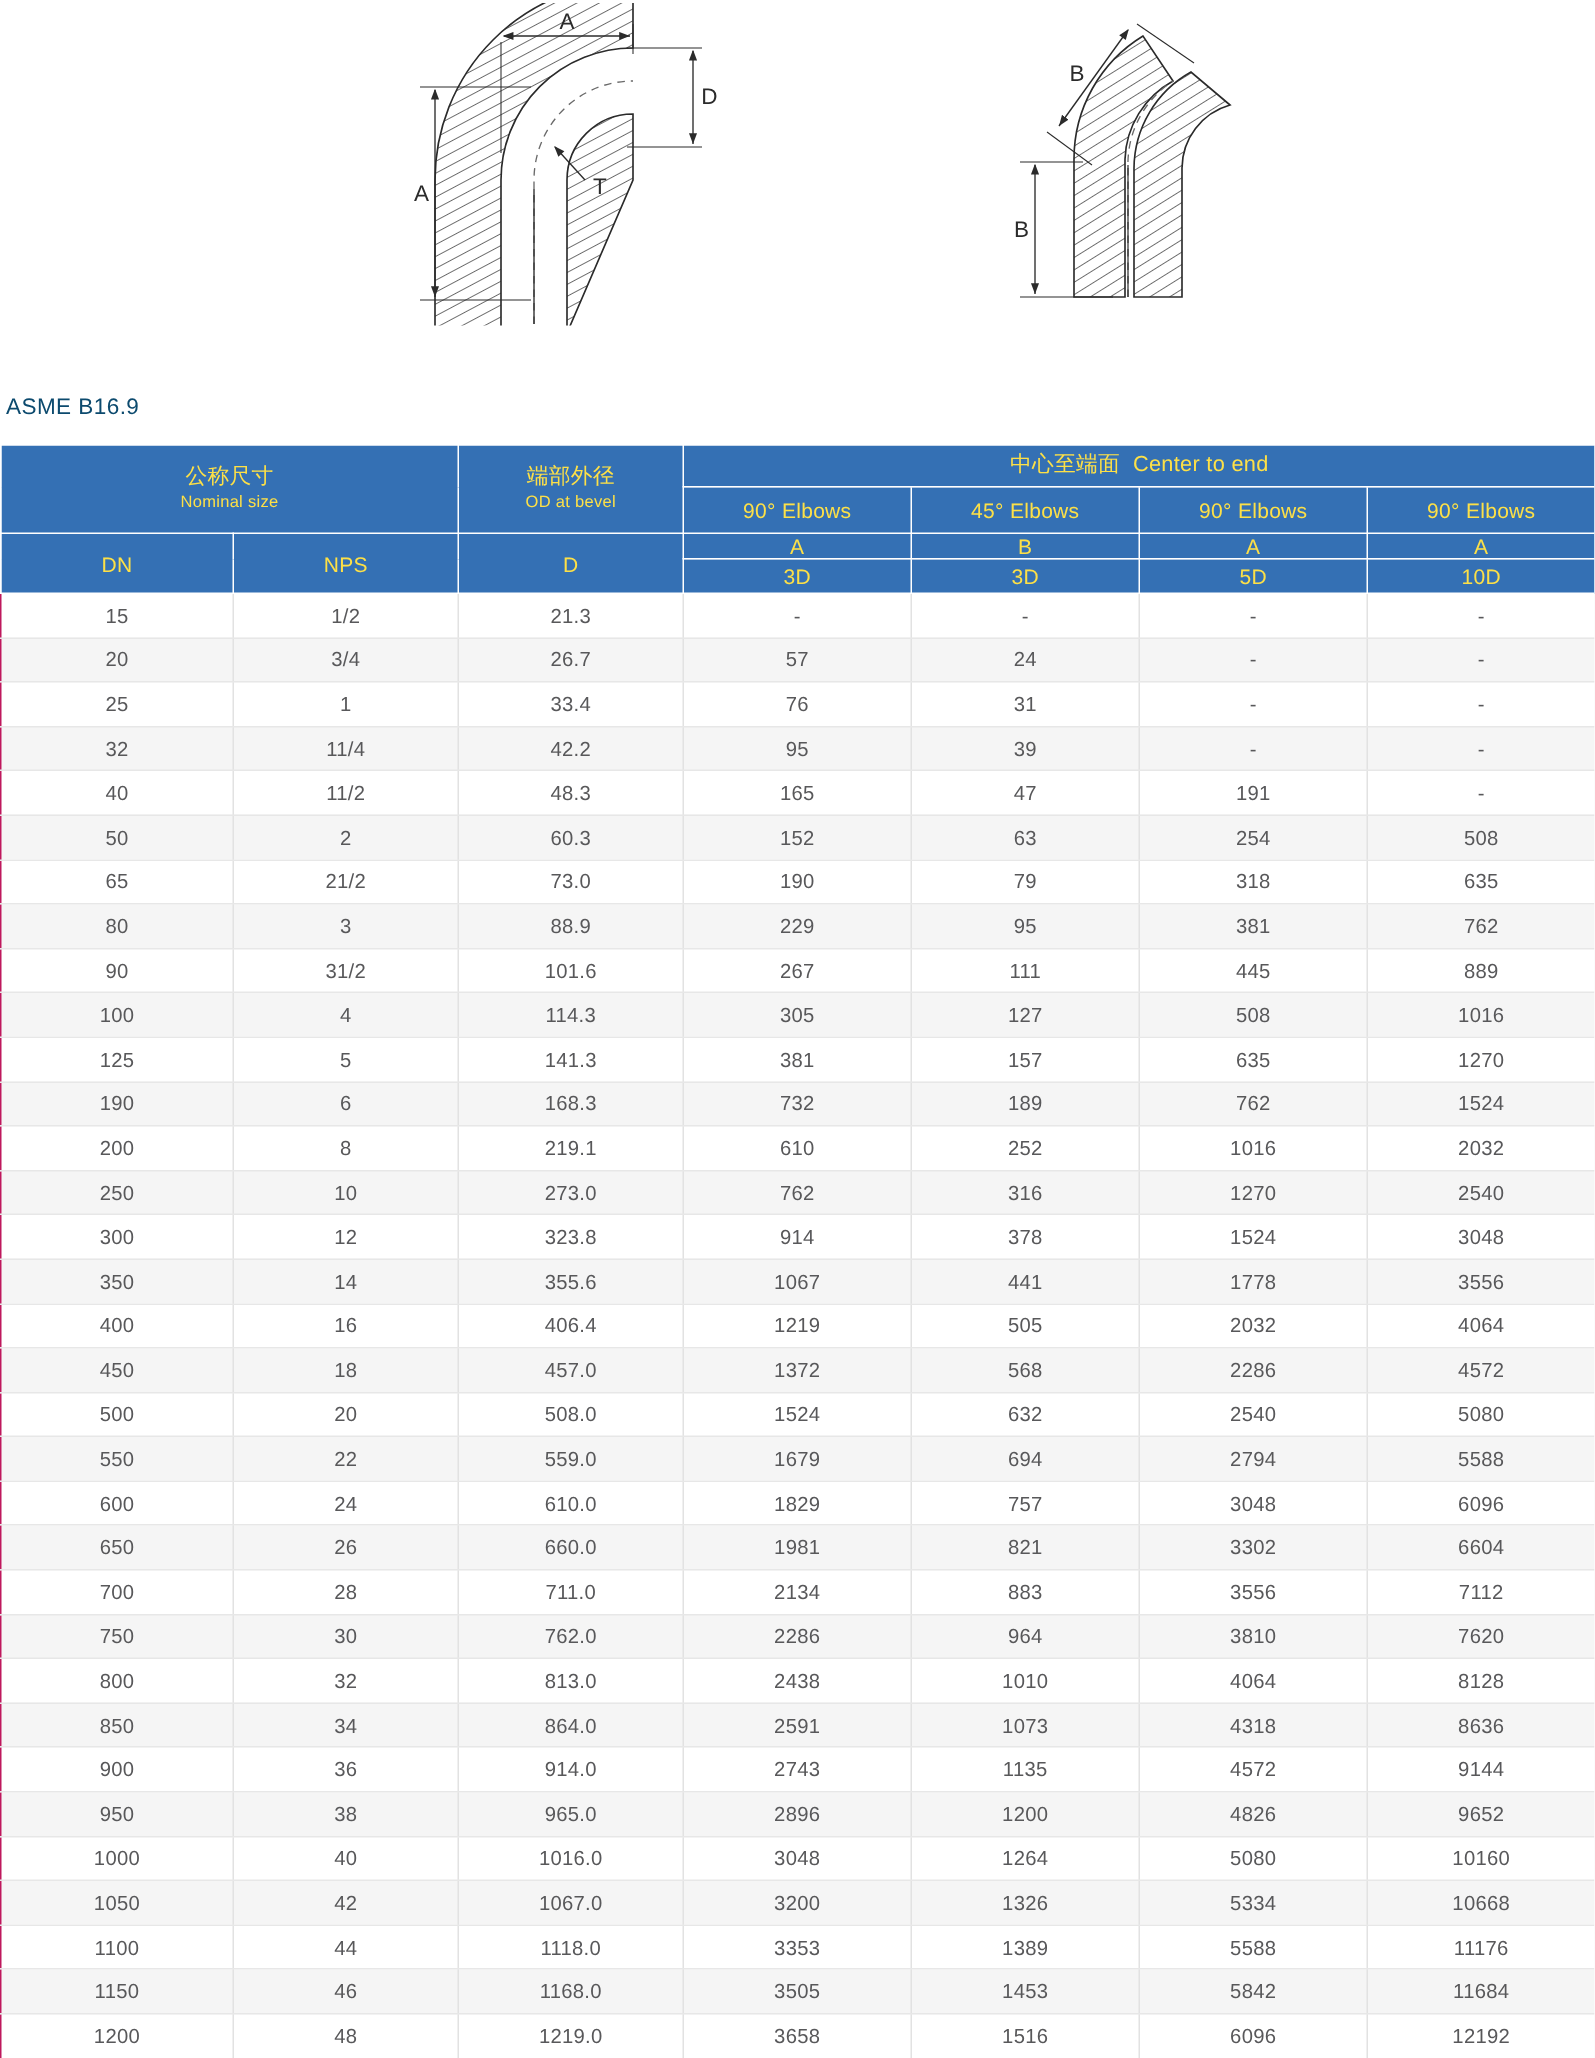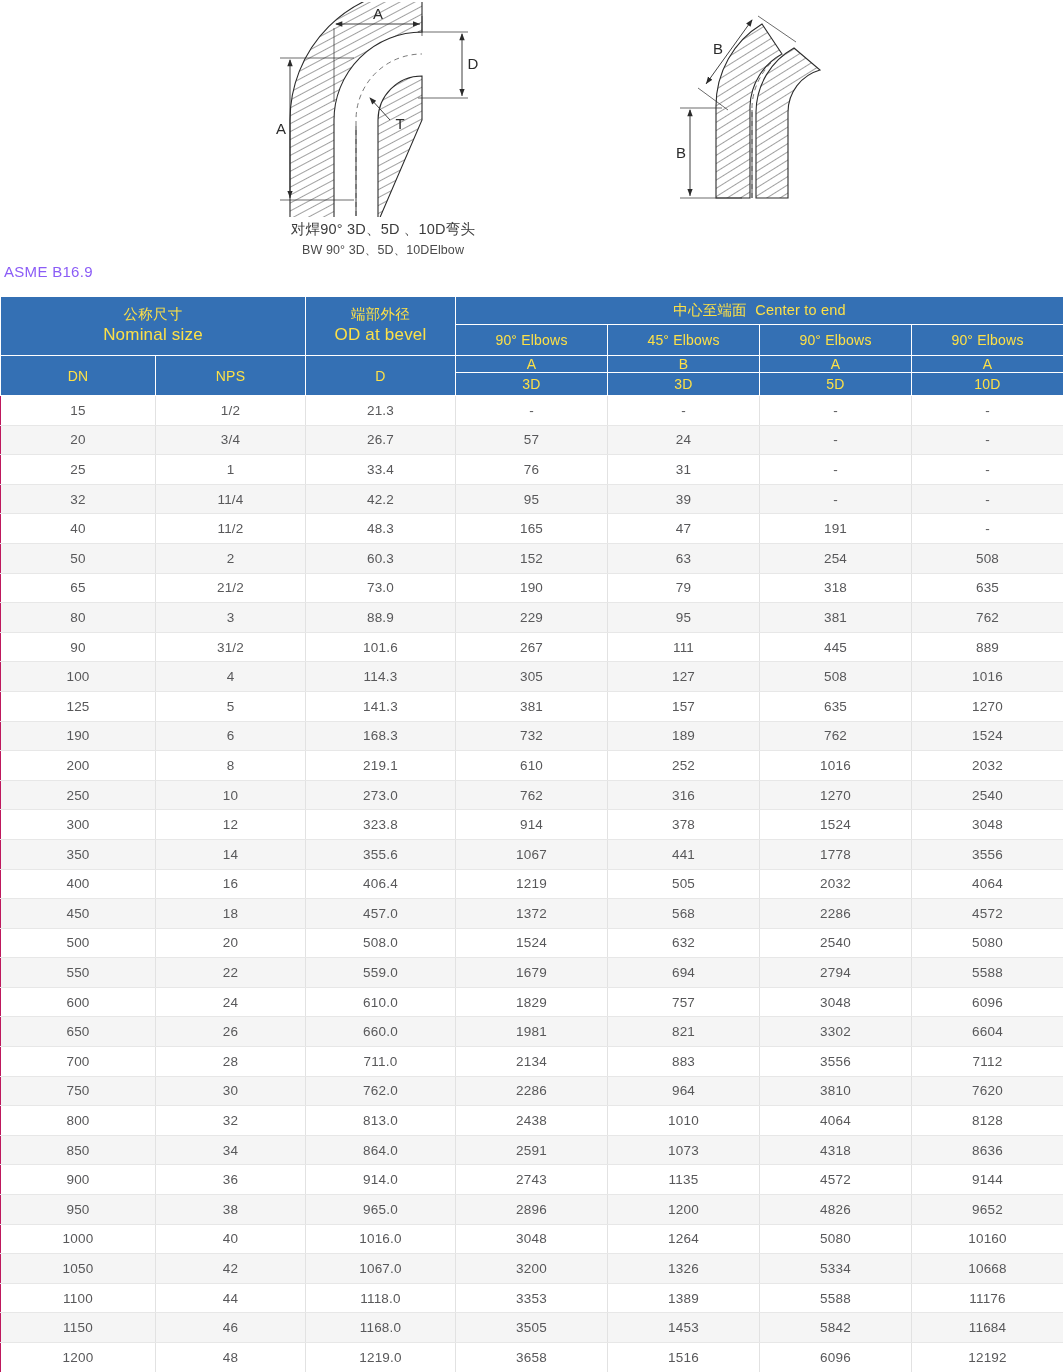--- a/index.html
+++ b/index.html
@@ -43,21 +43,21 @@
     color: #4a4a4a;
     letter-spacing: .1px;
   }
 
   
   .std-label {
     position: absolute;
     left: 4px;
     top: 263px;
     font-size: 15px;
-    color: #8b5cf6;
+    color: #0c4a6e;
     letter-spacing: .3px;
   }
 
   
   .tbl-wrap {
     position: absolute;
     left: 0;
     top: 296px;
     width: 1063px;
   }
@@ -79,21 +79,21 @@
     letter-spacing: .2px;
   }
   thead th.grp {
     font-size: 14.5px;
     line-height: 1.32;
   }
   thead th.sub {
     font-size: 14px;
   }
   thead th .cnline { display: block; font-size: 14.5px; }
-  thead th .enline { display: block; font-size: 17px; }
+  thead th .enline { display: block; font-size: 11px; }
   thead th .inline-pair { white-space: nowrap; }
 
   tbody td {
     font-size: 13.5px;
     color: #58585a;
     border-right: 1px solid #e2e2e2;
     border-bottom: 1px solid #e7e7e7;
     height: 29.6px;
     letter-spacing: .2px;
   }
@@ -149,24 +149,20 @@
         <text x="13" y="132" font-size="15" fill="#2b2b2b" text-anchor="middle" font-family="Liberation Sans, sans-serif">A</text>
 
         <line x1="150" y1="30" x2="200" y2="30" stroke="#2b2b2b" stroke-width="0.7"></line>
         <line x1="150" y1="96" x2="200" y2="96" stroke="#2b2b2b" stroke-width="0.7"></line>
         <line x1="194" y1="32" x2="194" y2="94" stroke="#2b2b2b" stroke-width="0.9" marker-start="url(#arS)" marker-end="url(#ar)"></line>
         <text x="205" y="67" font-size="15" fill="#2b2b2b" text-anchor="middle" font-family="Liberation Sans, sans-serif">D</text>
 
         <line x1="102" y1="96" x2="122" y2="118" stroke="#2b2b2b" stroke-width="0.9" marker-start="url(#arS)"></line>
         <text x="132" y="127" font-size="15" fill="#2b2b2b" text-anchor="middle" font-family="Liberation Sans, sans-serif">T</text>
       </svg>
-      <div class="cap">
-        <span class="cn">对焊90° 3D、5D 、10D弯头</span><br>
-        <span class="en">BW 90° 3D、5D、10DElbow</span>
-      </div>
     </div>
 
     <div class="fig fig-45">
       <svg width="210" height="215" viewBox="0 0 210 215">
         <defs>
           <pattern id="hatch45" width="7" height="7" patternTransform="rotate(58)" patternUnits="userSpaceOnUse">
             <line x1="0" y1="0" x2="0" y2="7" stroke="#2b2b2b" stroke-width="0.9"></line>
           </pattern>
         </defs>
 

